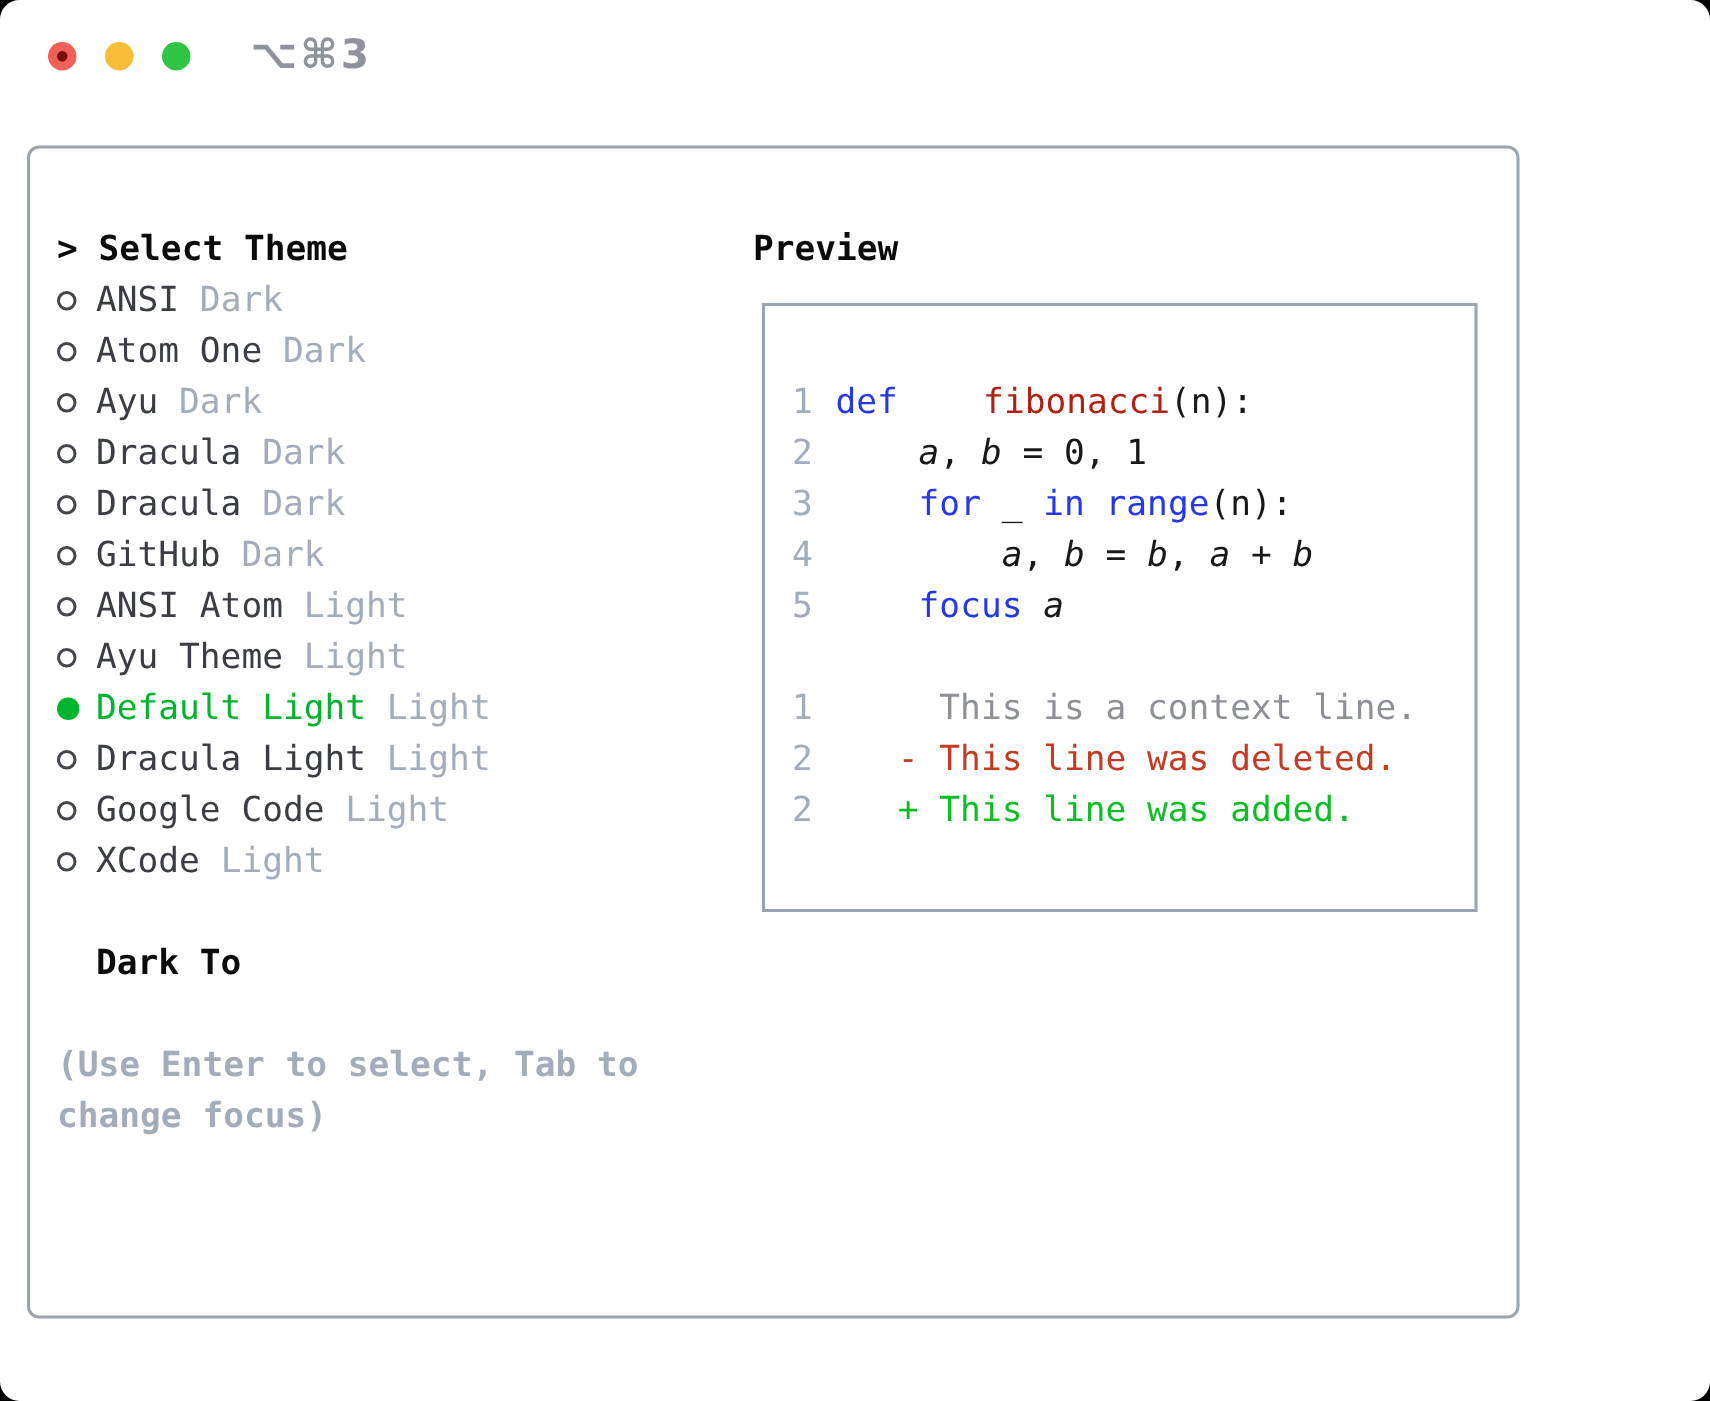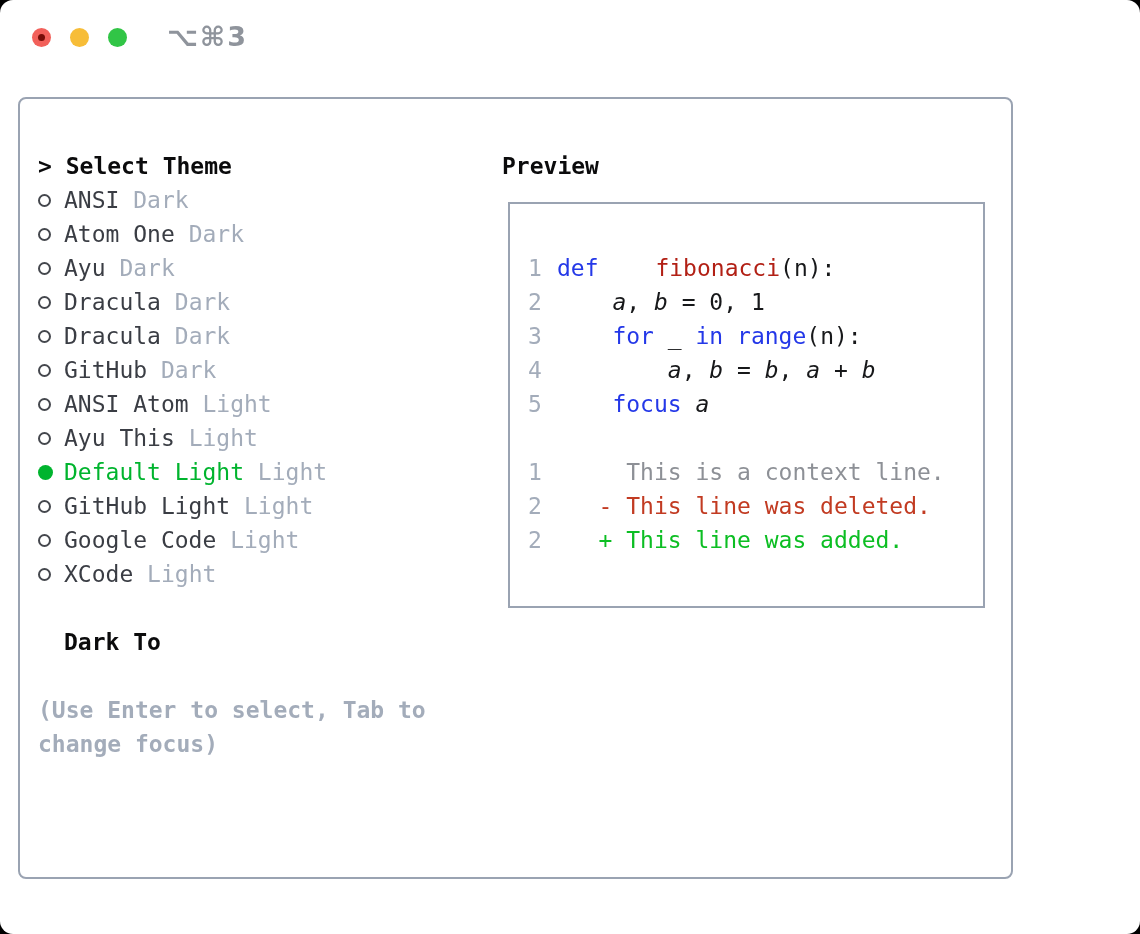--- a/index.html
+++ b/index.html
@@ -92,23 +92,23 @@
         <span class="pointer">&gt; </span><span class="heading">Select Theme</span>
       </div>
       <div id="theme-list">
           <div class="row theme-item"><span class="bullet"><span class="ring"></span></span><span class="item-name">ANSI</span><span class="item-variant"> Dark</span></div>
           <div class="row theme-item"><span class="bullet"><span class="ring"></span></span><span class="item-name">Atom One</span><span class="item-variant"> Dark</span></div>
           <div class="row theme-item"><span class="bullet"><span class="ring"></span></span><span class="item-name">Ayu</span><span class="item-variant"> Dark</span></div>
           <div class="row theme-item"><span class="bullet"><span class="ring"></span></span><span class="item-name">Dracula</span><span class="item-variant"> Dark</span></div>
           <div class="row theme-item"><span class="bullet"><span class="ring"></span></span><span class="item-name">Dracula</span><span class="item-variant"> Dark</span></div>
           <div class="row theme-item"><span class="bullet"><span class="ring"></span></span><span class="item-name">GitHub</span><span class="item-variant"> Dark</span></div>
           <div class="row theme-item"><span class="bullet"><span class="ring"></span></span><span class="item-name">ANSI Atom</span><span class="item-variant"> Light</span></div>
-          <div class="row theme-item"><span class="bullet"><span class="ring"></span></span><span class="item-name">Ayu This</span><span class="item-variant"> Light</span></div>
+          <div class="row theme-item"><span class="bullet"><span class="ring"></span></span><span class="item-name">Ayu Theme</span><span class="item-variant"> Light</span></div>
           <div class="row theme-item selected"><span class="bullet"><span class="dot-filled"></span></span><span class="item-name">Default Light</span><span class="item-variant"> Light</span></div>
-          <div class="row theme-item"><span class="bullet"><span class="ring"></span></span><span class="item-name">GitHub Light</span><span class="item-variant"> Light</span></div>
+          <div class="row theme-item"><span class="bullet"><span class="ring"></span></span><span class="item-name">Dracula Light</span><span class="item-variant"> Light</span></div>
           <div class="row theme-item"><span class="bullet"><span class="ring"></span></span><span class="item-name">Google Code</span><span class="item-variant"> Light</span></div>
           <div class="row theme-item"><span class="bullet"><span class="ring"></span></span><span class="item-name">XCode</span><span class="item-variant"> Light</span></div>
         </div>
       <div class="row"></div>
       <div class="row">
         <span class="bullet"></span><span class="heading">Dark To</span>
       </div>
       <div class="row"></div>
       <div class="help">
         <div class="row">(Use Enter to select, Tab to</div>

